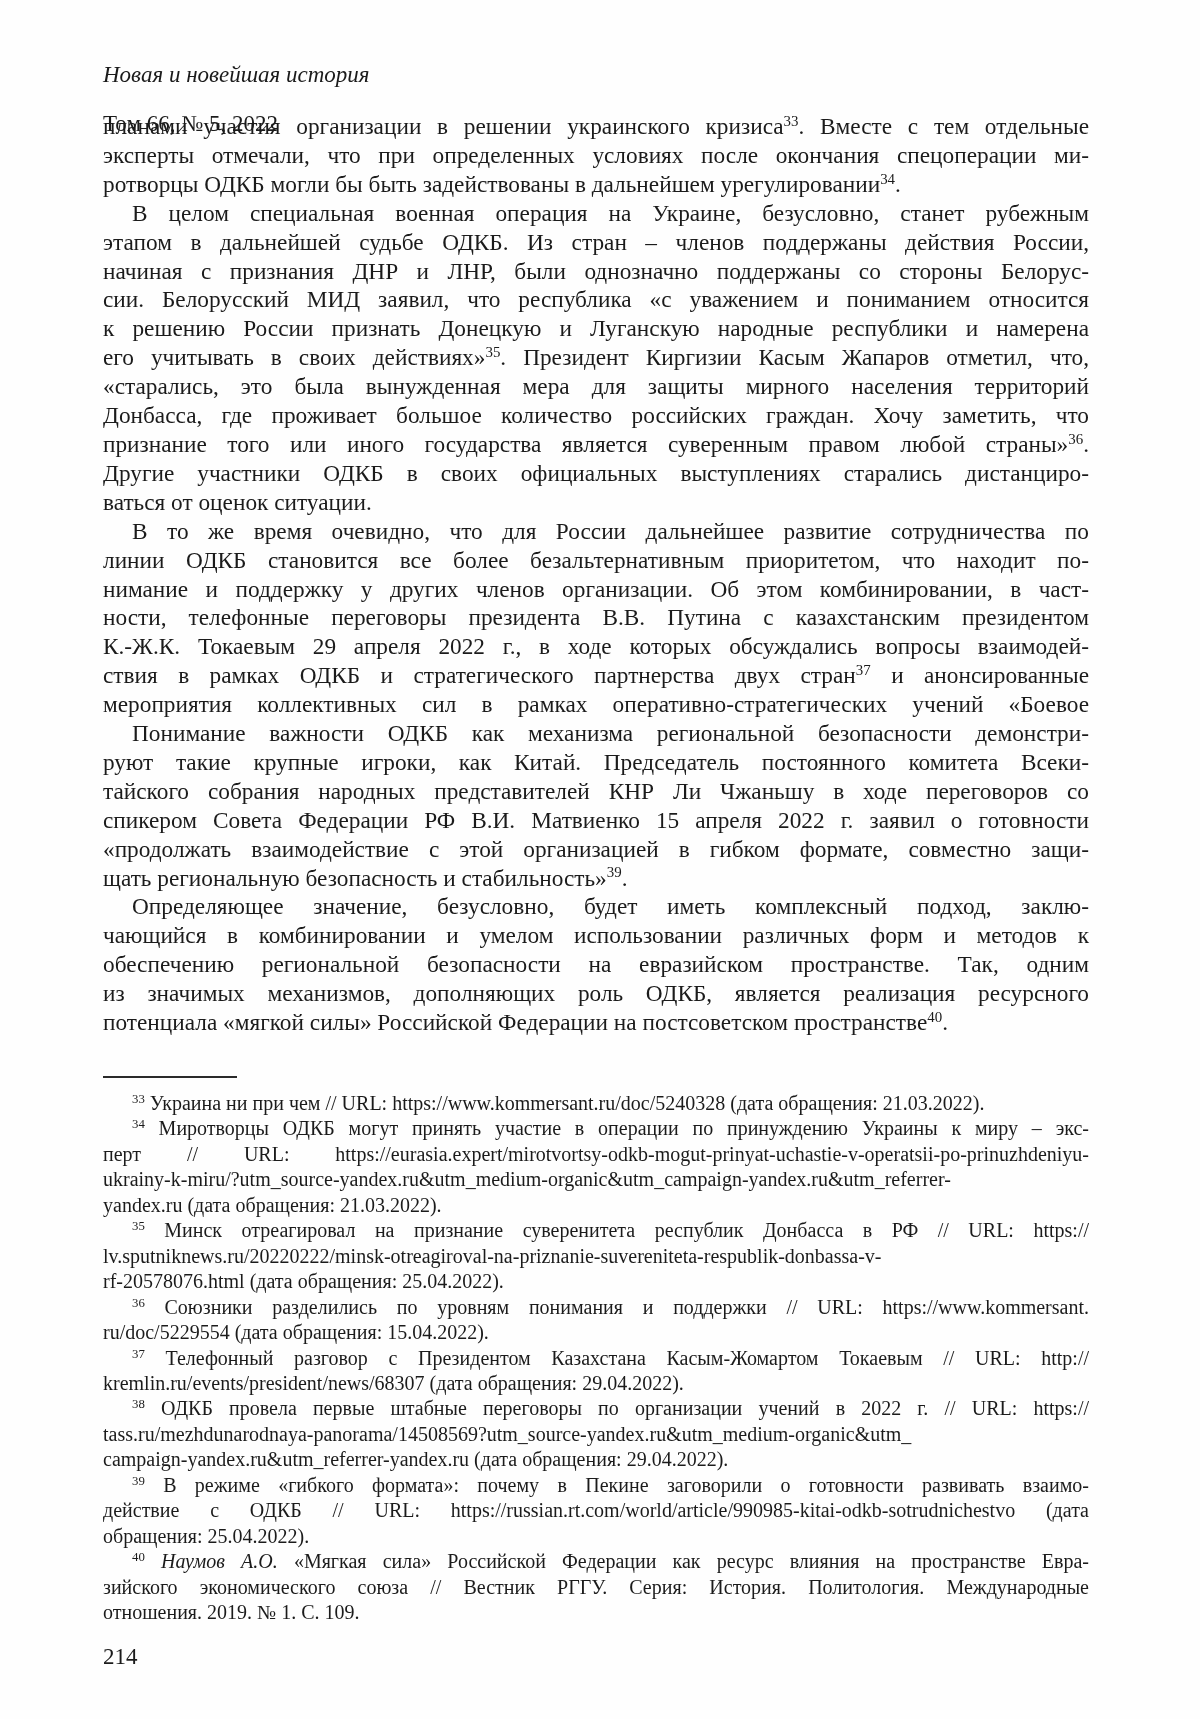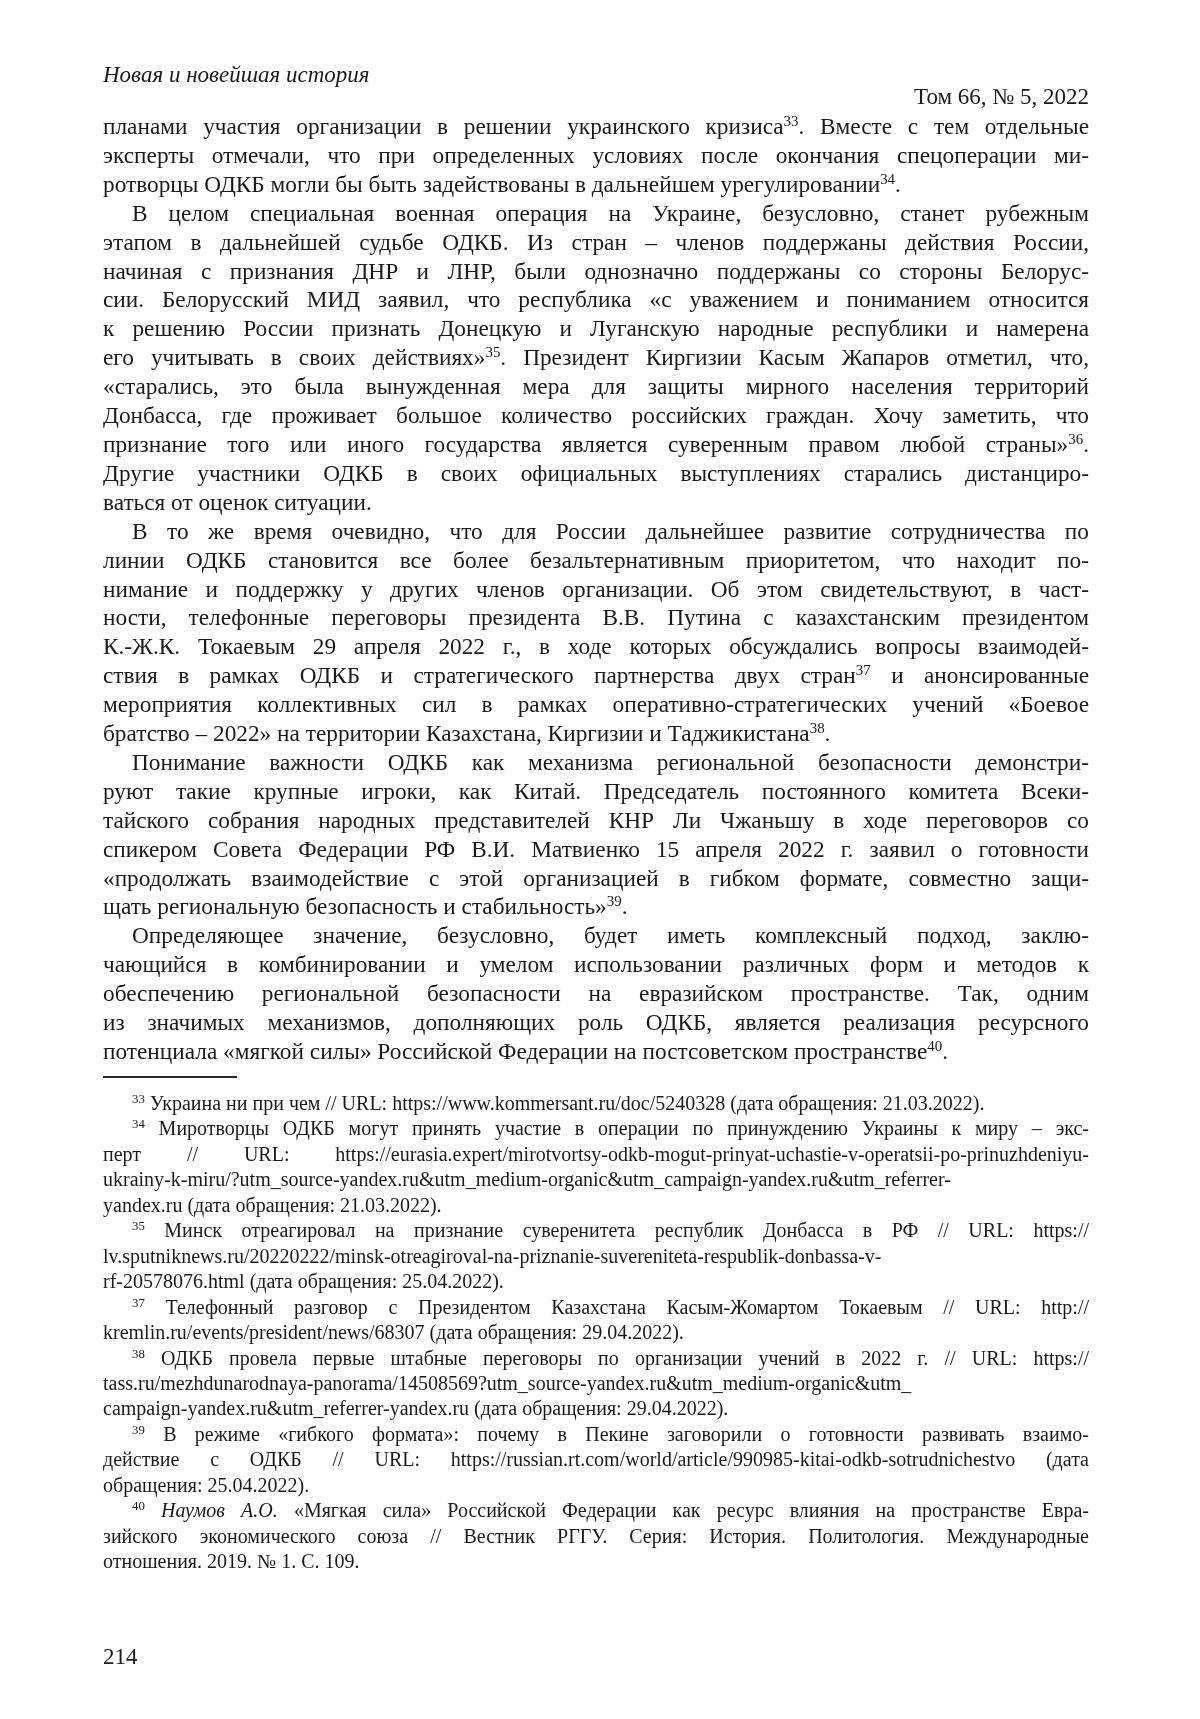--- a/index.html
+++ b/index.html
@@ -18,20 +18,21 @@
   }
   .running-head {
     position: absolute;
     left: 103px;
     width: 986px;
     top: 61px;
     display: flex;
     justify-content: space-between;
     font-size: 23px;
     line-height: 27px;
+    flex-direction: column;
   }
   .journal-title { font-style: italic; }
   .issue-info { font-style: normal; margin-top: 22px; }
 
   .article-body {
     position: absolute;
     left: 103px;
     width: 986px;
     top: 112px;
     font-size: 23.3px;
@@ -103,26 +104,25 @@
         <div class="line">его учитывать в своих действиях»<sup>35</sup>. Президент Киргизии Касым Жапаров отметил, что,</div>
         <div class="line">«старались, это была вынужденная мера для защиты мирного населения территорий</div>
         <div class="line">Донбасса, где проживает большое количество российских граждан. Хочу заметить, что</div>
         <div class="line">признание того или иного государства является суверенным правом любой страны»<sup>36</sup>.</div>
         <div class="line">Другие участники ОДКБ в своих официальных выступлениях старались дистанциро-</div>
         <div class="line last">ваться от оценок ситуации.</div>
       </div>
       <div>
         <div class="line first-indent">В то же время очевидно, что для России дальнейшее развитие сотрудничества по</div>
         <div class="line">линии ОДКБ становится все более безальтернативным приоритетом, что находит по-</div>
-        <div class="line">нимание и поддержку у других членов организации. Об этом свидетельствуют, в част-</div>
+        <div class="line">нимание и поддержку у других членов организации. Об этом комбинировании, в част-</div>
         <div class="line">ности, телефонные переговоры президента В.В. Путина с казахстанским президентом</div>
         <div class="line">К.-Ж.К. Токаевым 29 апреля 2022 г., в ходе которых обсуждались вопросы взаимодей-</div>
         <div class="line">ствия в рамках ОДКБ и стратегического партнерства двух стран<sup>37</sup> и анонсированные</div>
         <div class="line">мероприятия коллективных сил в рамках оперативно-стратегических учений «Боевое</div>
-        <div class="line last">братство – 2022» на территории Казахстана, Киргизии и Таджикистана<sup>38</sup>.</div>
       </div>
       <div>
         <div class="line first-indent">Понимание важности ОДКБ как механизма региональной безопасности демонстри-</div>
         <div class="line">руют такие крупные игроки, как Китай. Председатель постоянного комитета Всеки-</div>
         <div class="line">тайского собрания народных представителей КНР Ли Чжаньшу в ходе переговоров со</div>
         <div class="line">спикером Совета Федерации РФ В.И. Матвиенко 15 апреля 2022 г. заявил о готовности</div>
         <div class="line">«продолжать взаимодействие с этой организацией в гибком формате, совместно защи-</div>
         <div class="line last">щать региональную безопасность и стабильность»<sup>39</sup>.</div>
       </div>
       <div>
@@ -145,20 +145,24 @@
         <div class="line">перт // URL: https://eurasia.expert/mirotvortsy-odkb-mogut-prinyat-uchastie-v-operatsii-po-prinuzhdeniyu-</div>
         <div class="line">ukrainy-k-miru/?utm_source-yandex.ru&amp;utm_medium-organic&amp;utm_campaign-yandex.ru&amp;utm_referrer-</div>
         <div class="line last">yandex.ru (дата обращения: 21.03.2022).</div>
       </div>
       <div>
         <div class="line first-indent"><sup>35</sup> Минск отреагировал на признание суверенитета республик Донбасса в РФ // URL: https://</div>
         <div class="line">lv.sputniknews.ru/20220222/minsk-otreagiroval-na-priznanie-suvereniteta-respublik-donbassa-v-</div>
         <div class="line last">rf-20578076.html (дата обращения: 25.04.2022).</div>
       </div>
       <div>
+        <div class="line first-indent"><sup>36</sup> Союзники разделились по уровням понимания и поддержки // URL: https://www.kommersant.</div>
+        <div class="line last">ru/doc/5229554 (дата обращения: 15.04.2022).</div>
+      </div>
+      <div>
         <div class="line first-indent"><sup>37</sup> Телефонный разговор с Президентом Казахстана Касым-Жомартом Токаевым // URL: http://</div>
         <div class="line last">kremlin.ru/events/president/news/68307 (дата обращения: 29.04.2022).</div>
       </div>
       <div>
         <div class="line first-indent"><sup>38</sup> ОДКБ провела первые штабные переговоры по организации учений в 2022 г. // URL: https://</div>
         <div class="line">tass.ru/mezhdunarodnaya-panorama/14508569?utm_source-yandex.ru&amp;utm_medium-organic&amp;utm_</div>
         <div class="line last">campaign-yandex.ru&amp;utm_referrer-yandex.ru (дата обращения: 29.04.2022).</div>
       </div>
       <div>
         <div class="line first-indent"><sup>39</sup> В режиме «гибкого формата»: почему в Пекине заговорили о готовности развивать взаимо-</div>

